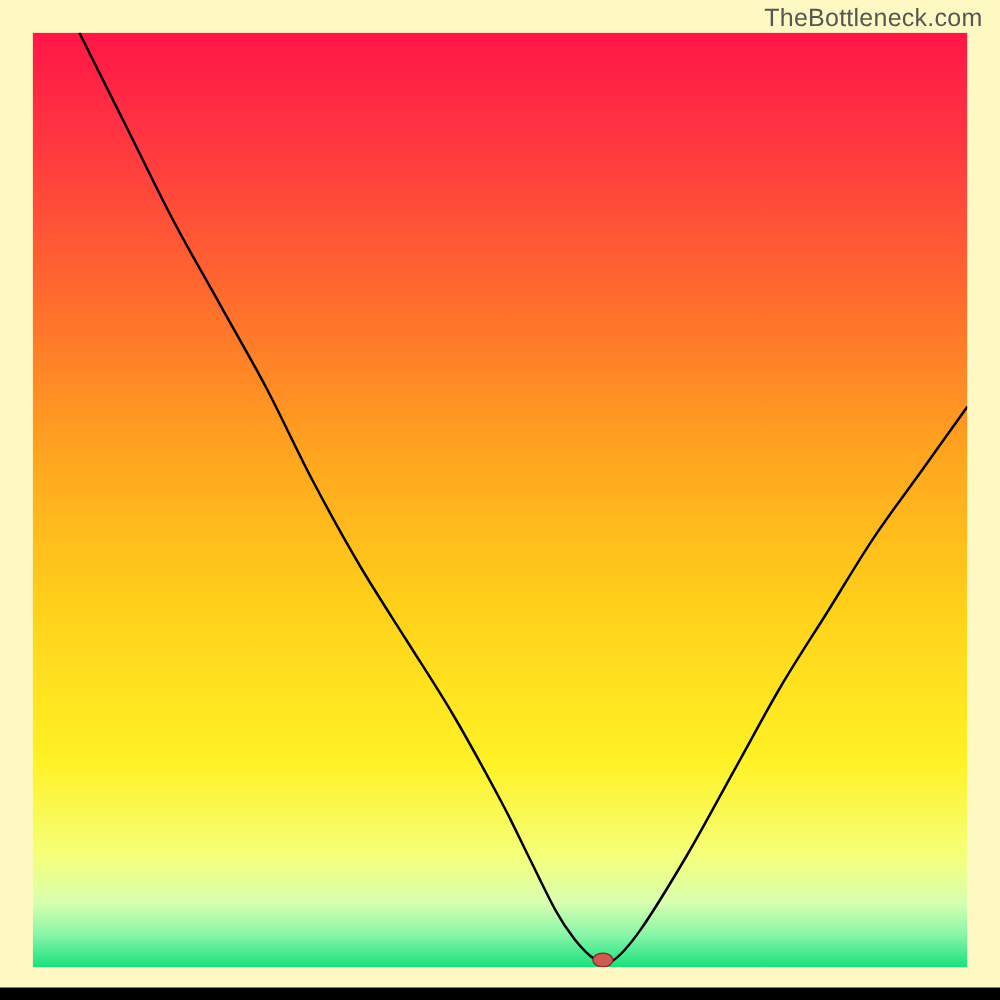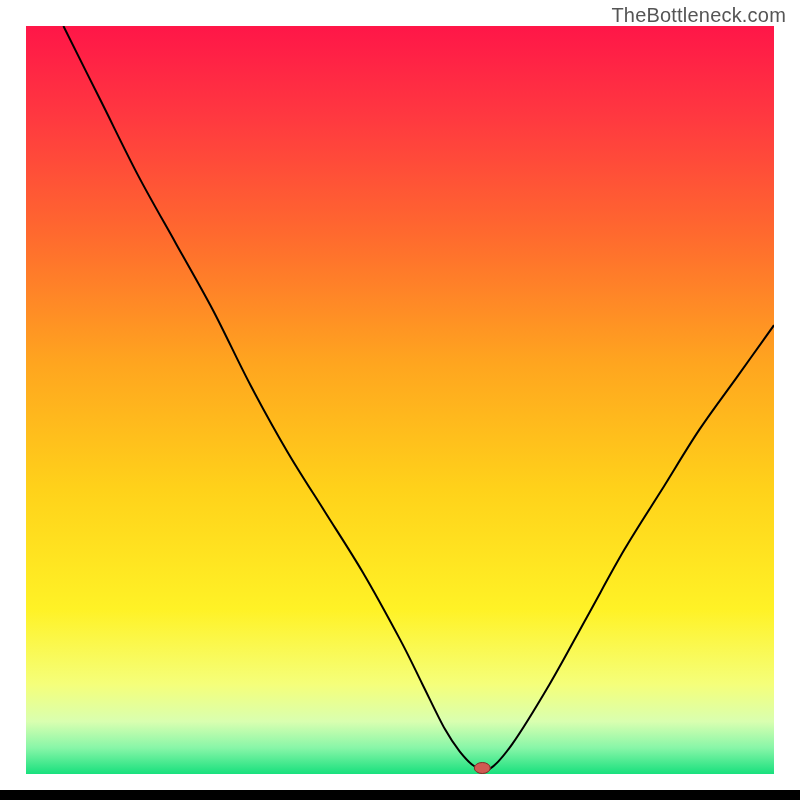--- a/index.html
+++ b/index.html
@@ -7,21 +7,21 @@
     padding: 0;
     width: 800px;
     height: 800px;
     background: #000;
     font-family: Arial, Helvetica, sans-serif;
   }
   .frame {
     position: relative;
     width: 800px;
     height: 790px;
-    background: #ffffff;
+    background: #fef9c3;
   }
   .watermark {
     position: absolute;
     top: 4px;
     right: 14px;
     color: #555;
     font-size: 20px;
     font-weight: 500;
     letter-spacing: 0.2px;
     z-index: 5;

